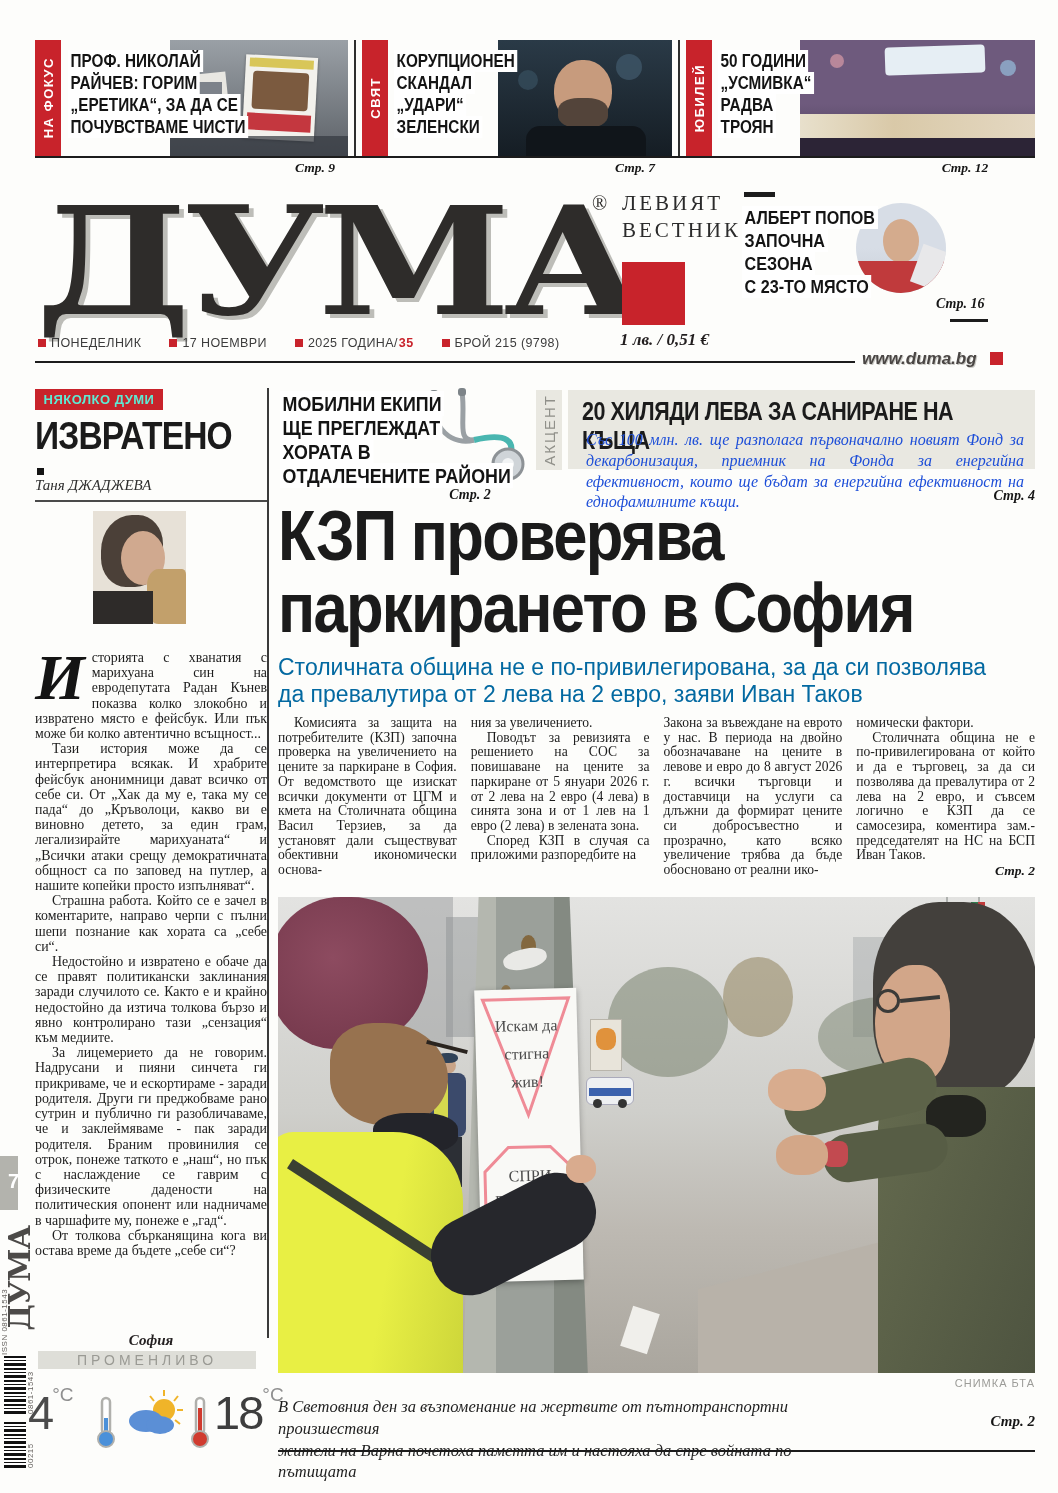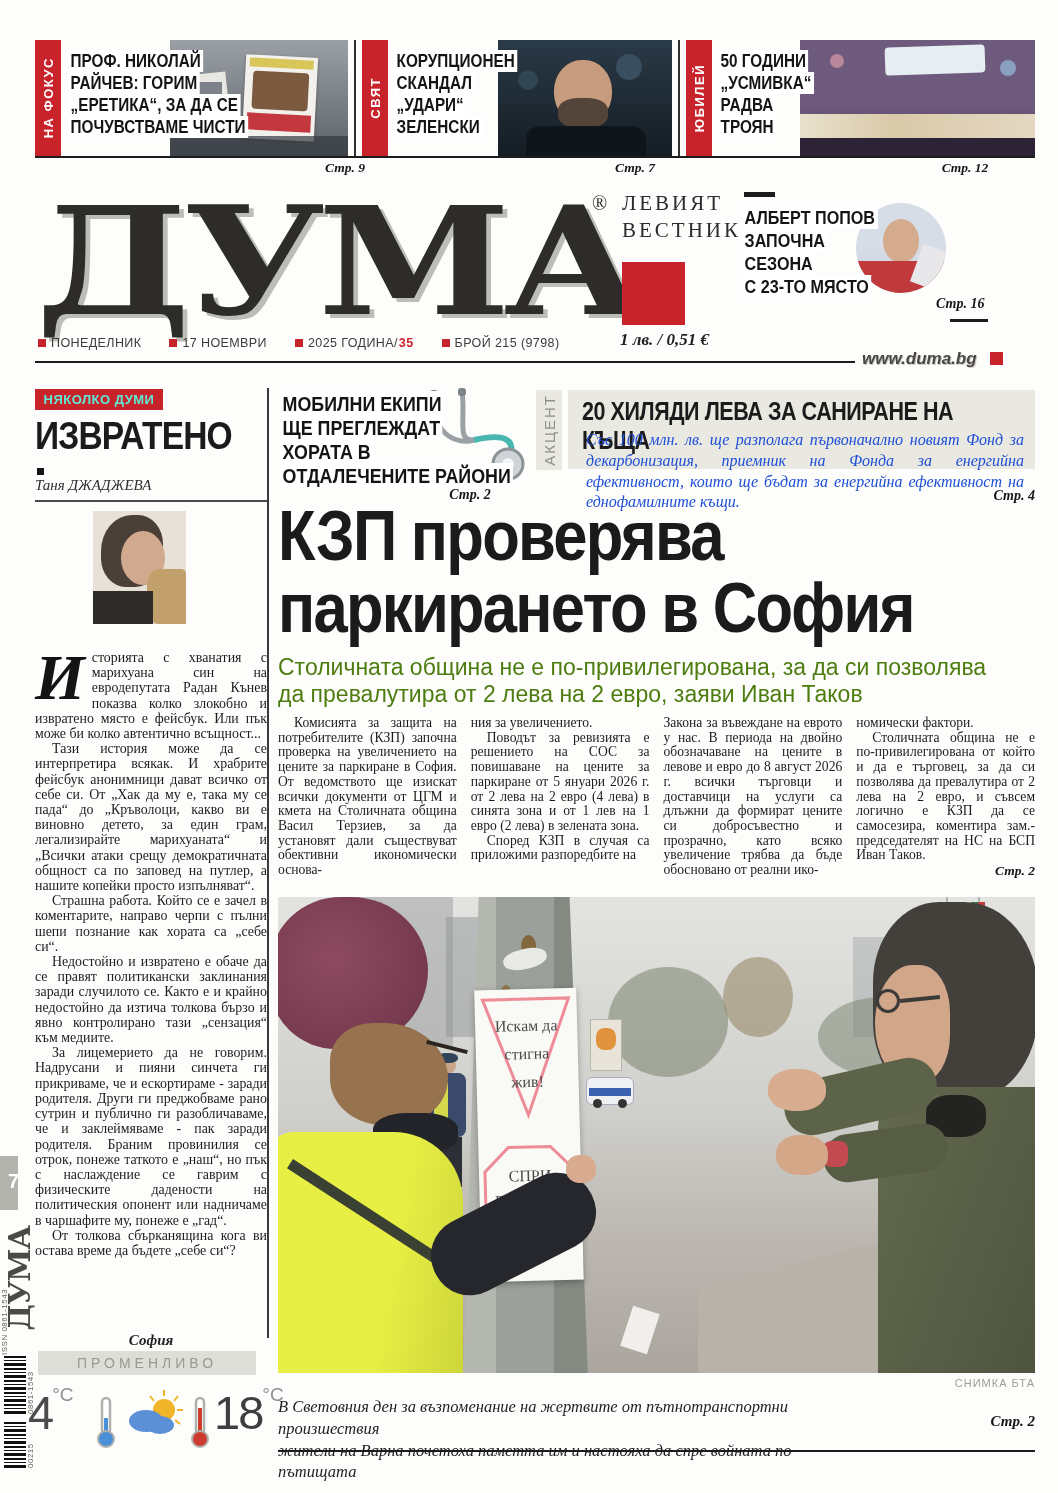--- a/index.html
+++ b/index.html
@@ -52,21 +52,21 @@
     <div class="ph" style="left:6px;top:34px;width:52px;height:50px;background:#e8e7e2;transform:rotate(-6deg)"></div>
     <div class="ph" style="left:12px;top:42px;width:40px;height:30px;background:#7d828a"></div>
     <div class="ph" style="left:74px;top:16px;width:72px;height:84px;background:#f2f1ec;transform:rotate(3deg);box-shadow:0 1px 3px rgba(0,0,0,.4)">
       <div class="ph" style="left:4px;top:3px;width:64px;height:9px;background:#d8c659"></div>
       <div class="ph" style="left:8px;top:16px;width:56px;height:38px;background:#7b5a3f;border-radius:4px"></div>
       <div class="ph" style="left:4px;top:58px;width:64px;height:17px;background:#c4373f"></div>
     </div>
     <div class="ph" style="left:0;bottom:0;width:178px;height:20px;background:#33383e;opacity:.7"></div>
   </div>
   <div class="abs tlines" style="left:68px;top:50px"><span>ПРОФ. НИКОЛАЙ</span><br><span>РАЙЧЕВ: ГОРИМ</span><br><span>„ЕРЕТИКА“, ЗА ДА СЕ</span><br><span>ПОЧУВСТВАМЕ ЧИСТИ</span></div>
-  <div class="abs pageref" style="left:295px;top:160px;width:70px;text-align:right">Стр. 9</div>
+  <div class="abs pageref" style="left:295px;top:160px;width:70px;text-align:left">Стр. 9</div>
 
   <div class="abs vline" style="left:354px;top:40px;width:2px;height:118px"></div>
 
   <div class="abs rlabel" style="left:362px;top:40px;height:116px">
       <span class="vert">СВЯТ</span>
     </div>
   <div class="photo" style="left:498px;top:40px;width:174px;height:116px;background:linear-gradient(180deg,#2a3a47,#151d24)">
     <div class="ph" style="left:118px;top:14px;width:26px;height:26px;border-radius:50%;background:#3e5668;opacity:.8"></div>
     <div class="ph" style="left:20px;top:30px;width:20px;height:20px;border-radius:50%;background:#38505f;opacity:.7"></div>
     <div class="ph" style="left:56px;top:20px;width:58px;height:64px;background:#c79b7d;border-radius:48%"></div>
@@ -155,21 +155,21 @@
   <div class="abs bodytxt" style="left:35px;top:650px;width:232px;height:676px">
     <p class="nojust"><span class="dropcap">И</span>сторията с хванатия с марихуана син на евродепутата Радан Кънев показва колко злокобно и извратено място е фейсбук. Или пък може би колко автентично всъщност...</p>
     <p>Тази история може да се интерпретира всякак. И храбрите фейсбук анонимници дават всичко от себе си. От „Хак да му е, така му се пада“ до „Кръволоци, какво ви е виновно детето, за един грам, легализирайте марихуаната“ и „Всички атаки срещу демократичната общност са по заповед на путлер, а нашите копейки просто изпълняват“.</p>
     <p>Страшна работа. Който се е зачел в коментарите, направо черпи с пълни шепи познание как хората са „себе си“.</p>
     <p>Недостойно и извратено е обаче да се правят политикански заклинания заради случилото се. Както е и крайно недостойно да изтича толкова бързо и явно контролирано тази „сензация“ към медиите.</p>
     <p>За лицемерието да не говорим. Надрусани и пияни синчета ги прикриваме, че и ескортираме - заради родителя. Други ги преджобваме рано сутрин и публично ги разобличаваме, че и заклеймяваме - пак заради родителя. Браним провинилия се отрок, понеже таткото е „наш“, но пък с наслаждение се гаврим с физическите дадености на политическия опонент или надничаме в чаршафите му, понеже е „гад“.</p>
     <p>От толкова сбърканящина кога ви остава време да бъдете „себе си“?</p>
   </div>
 
   <div class="abs" style="left:35px;top:1332px;width:232px;text-align:center;font:italic 700 15px 'Liberation Serif',serif">София</div>
-  <div class="abs" style="left:38px;top:1351px;width:218px;height:24px;background:#deded8;display:flex;align-items:center;justify-content:center">
+  <div class="abs" style="left:38px;top:1351px;width:218px;height:18px;background:#deded8;display:flex;align-items:center;justify-content:center">
     <span style="font:400 14px 'Liberation Sans',sans-serif;color:#9a9a94;letter-spacing:4px">ПРОМЕНЛИВО</span>
   </div>
   <div class="abs" style="left:28px;top:1385px;font:400 47px/1 'Liberation Sans',sans-serif;color:#4b4b4b;letter-spacing:-2px"><span>4</span><span style="font-size:19px;color:#8f8f8f;vertical-align:28px;letter-spacing:0">°C</span></div>
   <div class="abs" style="left:96px;top:1396px">
     <svg width="20" height="52" viewBox="0 0 20 52">
         <rect x="6" y="2" width="8" height="36" rx="4" fill="#fff" stroke="#b0b0ac" stroke-width="2.5"></rect>
         <rect x="8" y="22" width="4" height="18" fill="#4a90d9"></rect>
         <circle cx="10" cy="43" r="8" fill="#4a90d9" stroke="#b0b0ac" stroke-width="2"></circle>
       </svg>
   </div>
@@ -228,21 +228,21 @@
       <span class="vert">АКЦЕНТ</span>
     </div>
   <div class="abs" style="left:568px;top:390px;width:467px;height:79px;background:var(--panel)">
     <div class="cond" style="position:absolute;left:14px;top:7px;font-size:25px;letter-spacing:-.5px">20 ХИЛЯДИ ЛЕВА ЗА САНИРАНЕ НА КЪЩА</div>
     <div style="position:absolute;left:18px;top:40px;width:438px;font:italic 400 16px/1.3 'Liberation Serif',serif;text-align:justify;color:#1d4ed8">Със 100 млн. лв. ще разполага първоначално новият Фонд за декарбонизация, приемник на Фонда за енергийна ефективност, които ще бъдат за енергийна ефективност на еднофамилните къщи.</div>
   </div>
   <div class="abs pageref" style="left:950px;top:488px;width:85px;text-align:right;font-size:14px">Стр. 4</div>
 
   <div class="abs cond" style="left:278px;top:500px;font-size:70px;line-height:72px;letter-spacing:-2px;white-space:pre-line;transform:scaleX(.88)">КЗП проверява
 паркирането в София</div>
-  <div class="abs sans" style="left:278px;top:654px;font-size:23px;line-height:27px;color:#4d7c0f;white-space:pre-line">Столичната община не е по-привилегирована, за да си позволява
+  <div class="abs sans" style="left:278px;top:654px;font-size:23px;line-height:27px;color:#0369a1;white-space:pre-line">Столичната община не е по-привилегирована, за да си позволява
 да превалутира от 2 лева на 2 евро, заяви Иван Таков</div>
 
   <div class="abs" style="left:278px;top:716px;width:757px;height:150px;display:flex;gap:14px">
     <div class="colstxt" style="flex:1">
       <p>Комисията за защита на потребителите (КЗП) започна проверка на увеличението на цените за паркиране в София. От ведомството ще изискат всички документи от ЦГМ и кмета на Столичната община Васил Терзиев, за да установят дали съществуват обективни икономически основа-</p>
     </div>
     <div class="colstxt" style="flex:1">
       <p class="cont">ния за увеличението.</p>
       <p>Поводът за ревизията е решението на СОС за повишаване на цените за паркиране от 5 януари 2026 г. от 2 лева на 2 евро (4 лева) в синята зона и от 1 лев на 1 евро (2 лева) в зелената зона.</p>
       <p>Според КЗП в случая са приложими разпоредбите на</p>

